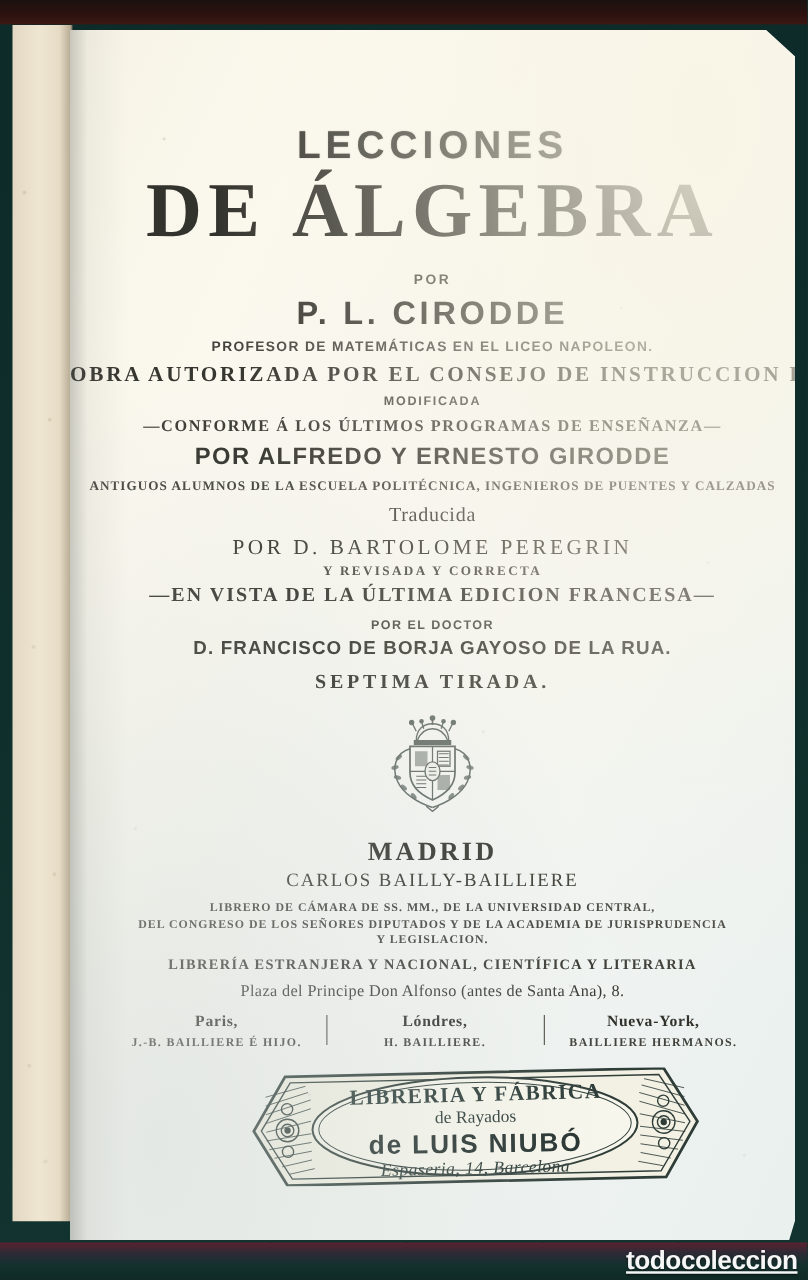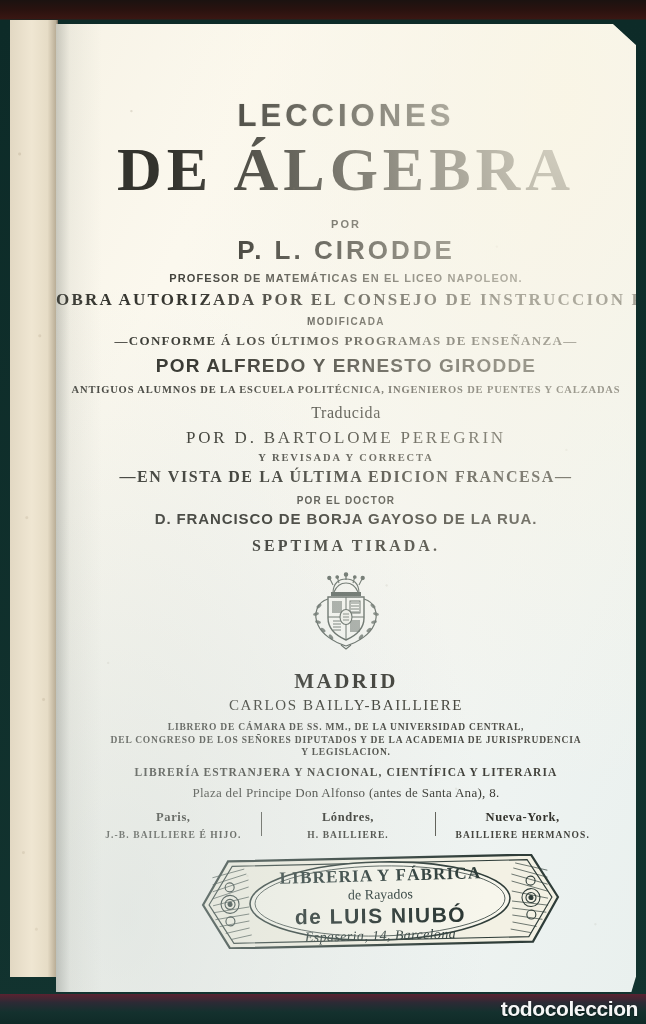--- a/index.html
+++ b/index.html
@@ -141,21 +141,21 @@
     font-family:"Liberation Sans", sans-serif;font-weight:bold;font-size:21px;
     letter-spacing:1.5px;color:#26322f;text-align:center;transform:rotate(-0.8deg);}
   .lbl-l4{position:absolute;left:0;right:0;top:74px;
     font-family:"Liberation Serif", serif;font-style:italic;font-size:14px;
     letter-spacing:.4px;color:#2c3b38;text-align:center;transform:rotate(-1.4deg);}
 
   
   .watermark{position:absolute;right:8px;bottom:3px;
     font-family:"Liberation Sans", sans-serif;font-weight:bold;font-size:21px;
     letter-spacing:-.4px;color:#ffffff;opacity:.96;
-    text-shadow:0 1px 2px rgba(0,0,0,.55);}
+    text-shadow:0 1px 2px rgba(0,0,0,.55);text-decoration:underline;}
 </style>
 </head>
 <body>
 
 <div class="backdrop">
   <div class="bdr-slats"></div>
 </div>
 
 <div class="gutter">
   <div class="gutter-grain"></div>

